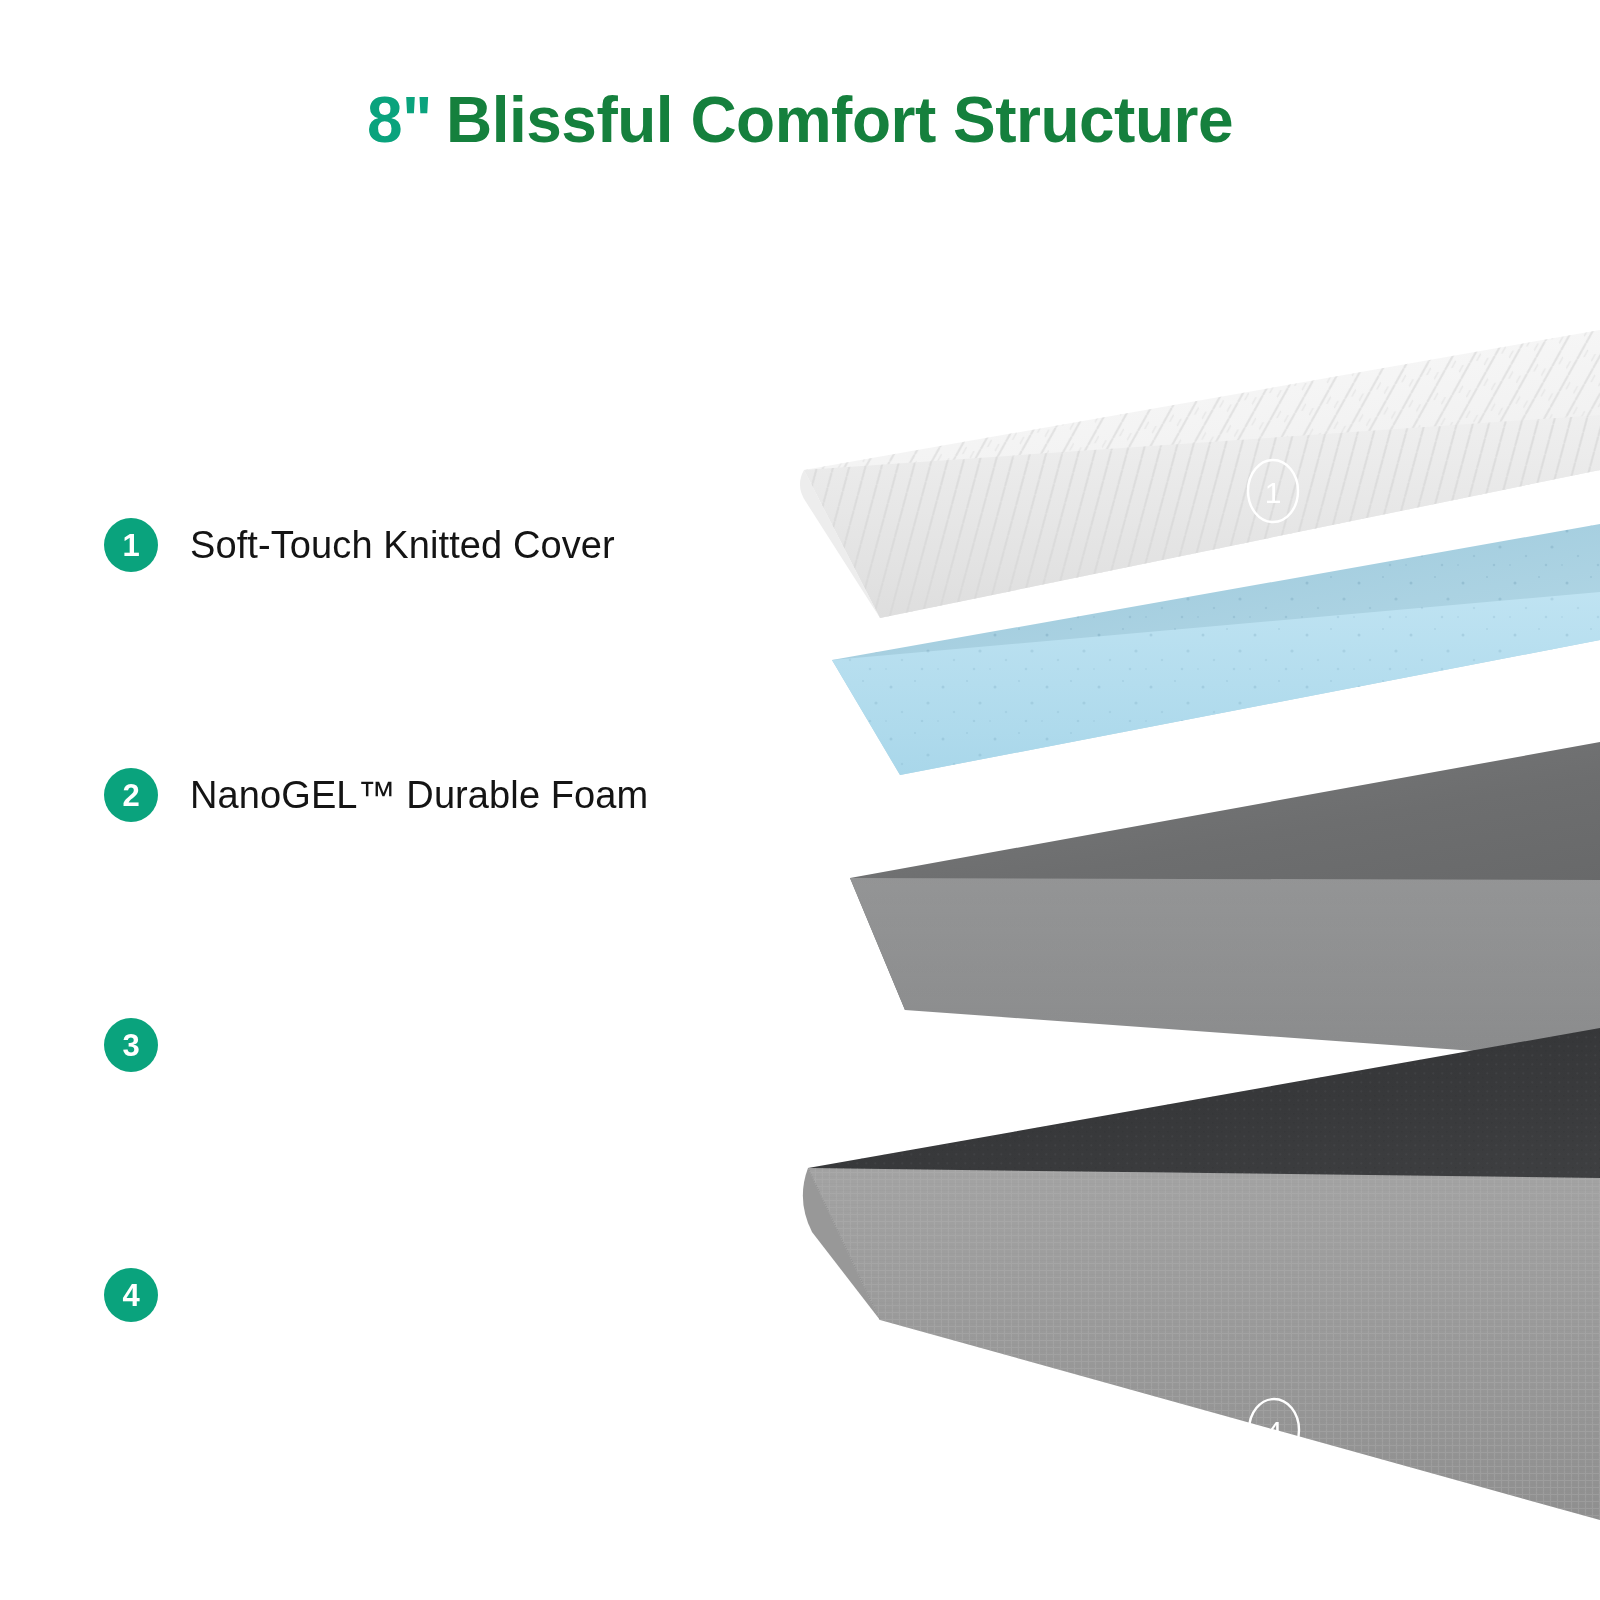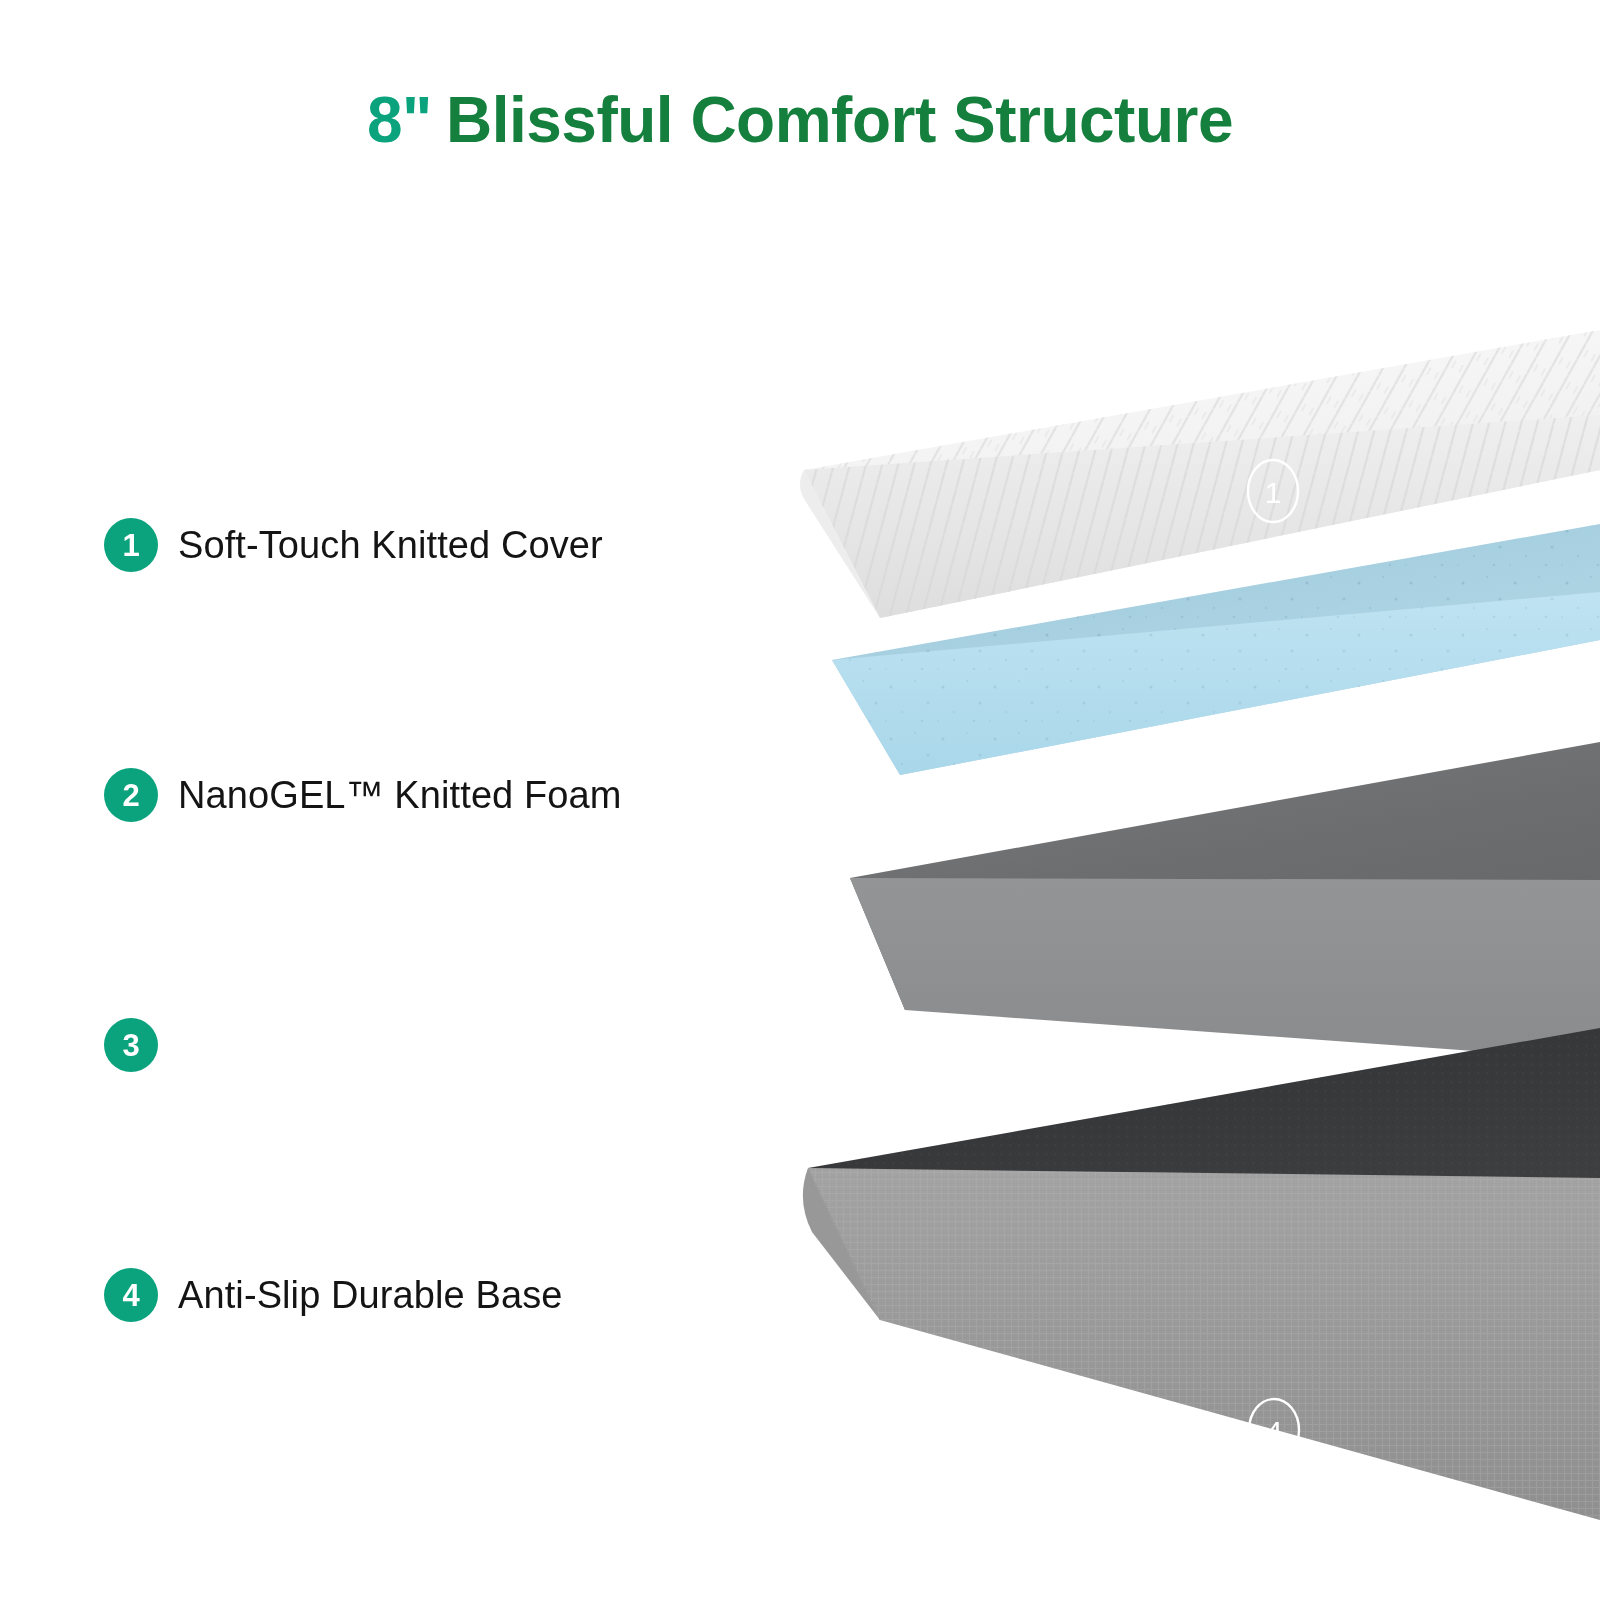--- a/index.html
+++ b/index.html
@@ -55,21 +55,21 @@
     background: #0aa37d;
     color: #ffffff;
     font-size: 31px;
     font-weight: 600;
     display: flex;
     align-items: center;
     justify-content: center;
     line-height: 1;
   }
   .legend-label {
-    margin-left: 20px;
+    margin-left: 32px;
     font-size: 38px;
     color: #141414;
     letter-spacing: 0.1px;
     white-space: nowrap;
   }
 
   
   #stack {
     position: absolute;
     left: 0;
@@ -102,30 +102,29 @@
 
 <div id="legend">
 
   <div class="legend-item">
     <div class="legend-badge">1</div>
     <div class="legend-label">Soft-Touch Knitted Cover</div>
   </div>
 
   <div class="legend-item">
     <div class="legend-badge">2</div>
-    <div class="legend-label">NanoGEL™ Knitted Foam</div>
+    <div class="legend-label">NanoGEL™ Durable Foam</div>
   </div>
 
   <div class="legend-item">
     <div class="legend-badge">3</div>
   </div>
 
   <div class="legend-item">
     <div class="legend-badge">4</div>
-    <div class="legend-label">Anti-Slip Durable Base</div>
   </div>
 
 </div>
 
 <div id="stack">
   <svg width="1600" height="1600" viewBox="0 0 1600 1600">
     <defs>
 
       <pattern id="knitTex" width="26" height="26" patternUnits="userSpaceOnUse" patternTransform="rotate(-16)">
         <rect width="26" height="26" fill="none"></rect>

